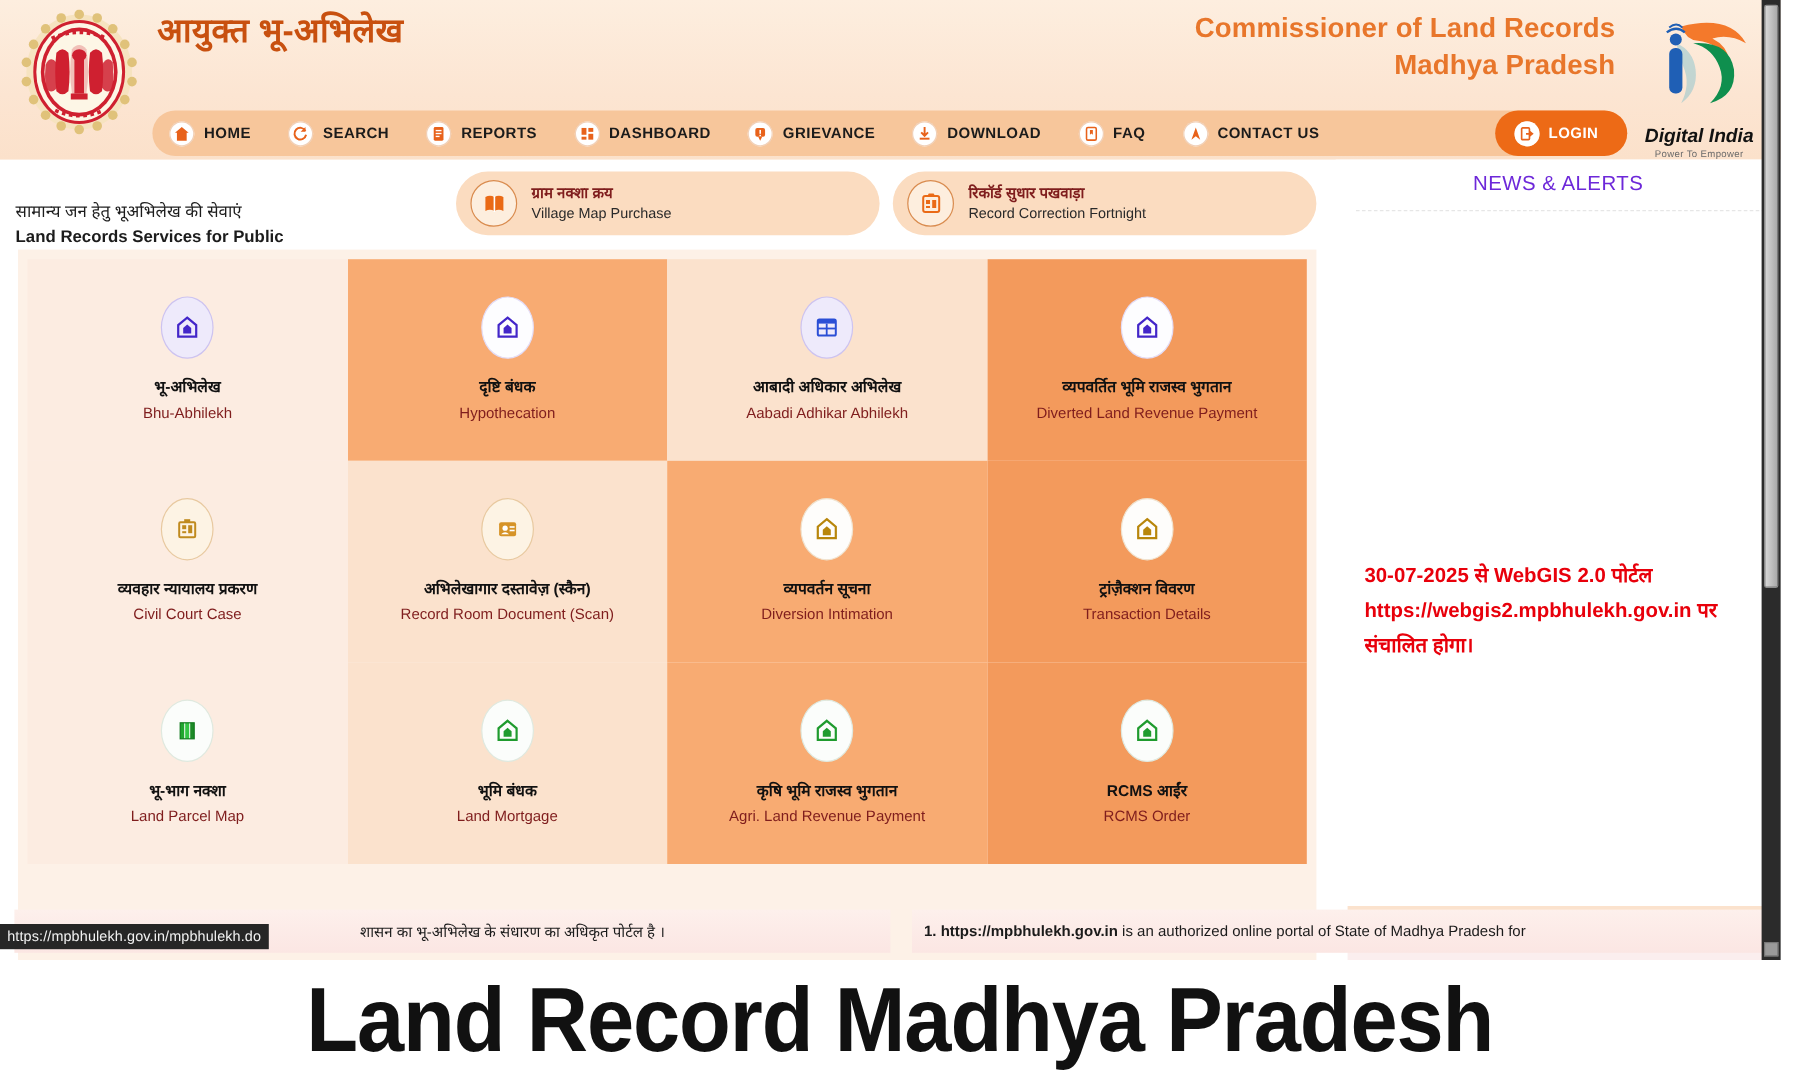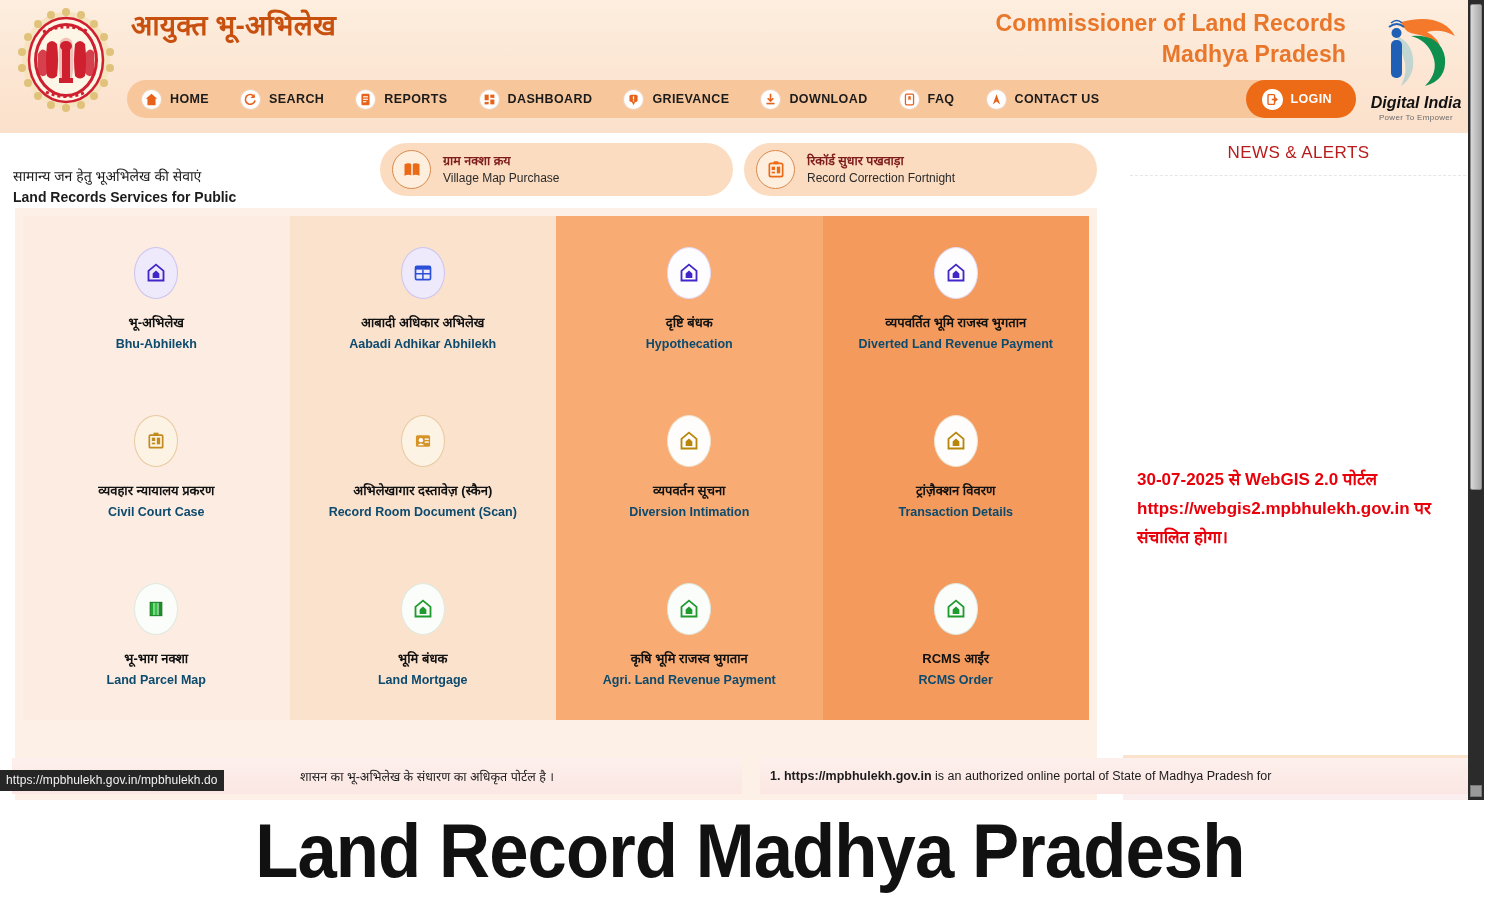--- a/index.html
+++ b/index.html
@@ -36,26 +36,26 @@
     position:absolute; right:138px; top:8px; text-align:right;
     font-size:23px; font-weight:700; color:#e8762b; line-height:1.33;
     letter-spacing:.1px;
   }
 
   .digital-india {
     position:absolute; right:6px; top:14px; width:124px; height:108px;
     text-align:center;
   }
   .di-logo { display:block; margin:0 auto; }
-  .di-t1 { font-size:16px; font-weight:700; font-style:italic; color:#111; line-height:1; margin-top:7px; font-family:"Liberation Sans",sans-serif;}
+  .di-t1 { font-size:16px; font-weight:700; font-style:italic; color:#111; line-height:1; margin-top:18px; font-family:"Liberation Sans",sans-serif;}
   .di-t2 { font-size:8px; color:#6a6a6a; letter-spacing:.3px; margin-top:2px; }
 
   
   .nav {
-    position:absolute; left:127px; top:80px; width:1229px; height:38px;
+    position:absolute; left:127px; top:92px; width:1229px; height:38px;
     background:#f7c69b; border-radius:19px;
     display:flex; align-items:center;
   }
   .nav-item {
     display:flex; align-items:center; gap:8px;
     height:38px; padding:0 17px 0 14px;
     color:#1b1b1b; font-size:12.5px; font-weight:700; letter-spacing:.4px;
     white-space:nowrap; cursor:pointer;
   }
   .nav-item .nicon {
@@ -109,39 +109,39 @@
   .tile {
     display:flex; flex-direction:column; align-items:center; justify-content:center;
     cursor:pointer; position:relative;
   }
   .tile .ticon {
     width:44px; height:52px; border-radius:50%;
     display:flex; align-items:center; justify-content:center;
     margin-bottom:16px;
   }
   .tile .t-hi { font-size:13px; font-weight:700; color:#111; line-height:1.3; text-align:center; }
-  .tile .t-en { font-size:12.5px; font-weight:700; color:#0c4a6e; line-height:1.5; text-align:right; margin-top:3px;}
+  .tile .t-en { font-size:12.5px; font-weight:400; color:#7f1d1d; line-height:1.5; text-align:right; margin-top:3px;}
 
   
   .bg-a { background:#fcece1; }
   .bg-b { background:#fbe2cd; }
   .bg-c { background:#f8ab72; }
   .bg-d { background:#f39a5c; }
 
   
   .ic-violet { background:#eeeaFB; border:1px solid #cdc3f0; }
   .ic-white  { background:#fdfdff; border:1px solid #e3dcf6; }
   .ic-cream  { background:#fdf3e4; border:1px solid #e8c9a0; }
   .ic-whiteg { background:#fbfdfb; border:1px solid #dfe9df; }
   .ic-whiteo { background:#fefdfb; border:1px solid #f0e3cf; }
 
   
   .news-title {
     position:absolute; left:0; top:10px; width:371px; text-align:center;
-    font-size:17px; color:#b91c1c; letter-spacing:.4px; font-weight:400;
+    font-size:17px; color:#6d28d9; letter-spacing:.4px; font-weight:400;
   }
   .news-box {
     position:absolute; left:4px; top:42px; width:351px; height:580px;
     background:#fff; border-top:1px dashed #e6e6e6;
     overflow:hidden;
     margin-left:13px;
   }
   .news-item {
     position:absolute; left:7px; top:290px; width:340px;
     color:#e8000b; font-size:17px; font-weight:700; line-height:1.7;
@@ -423,41 +423,41 @@
               <div class="tile bg-a">
                 <span class="ticon ic-violet">
                   <svg width="20" height="20" viewBox="0 0 24 24">
                     <path d="M12 2 L21 9.5 V21 H3 V9.5z" fill="none" stroke="#4326c9" stroke-width="2.2"></path>
                     <path d="M12 9 L16 12.5 V18 H8 V12.5z" fill="#4326c9"></path>
                   </svg>
                 </span>
                 <span class="t-hi">भू-अभिलेख</span>
                 <span class="t-en">Bhu-Abhilekh</span>
               </div>
+              <div class="tile bg-c">
+                <span class="ticon ic-white">
+                  <svg width="20" height="20" viewBox="0 0 24 24">
+                    <path d="M12 2 L21 9.5 V21 H3 V9.5z" fill="none" stroke="#4326c9" stroke-width="2.2"></path>
+                    <path d="M12 9 L16 12.5 V18 H8 V12.5z" fill="#4326c9"></path>
+                  </svg>
+                </span>
+                <span class="t-hi">दृष्टि बंधक</span>
+                <span class="t-en">Hypothecation</span>
+              </div>
               <div class="tile bg-b">
                 <span class="ticon ic-violet">
                   <svg width="20" height="20" viewBox="0 0 24 24">
                     <rect x="3" y="4" width="18" height="16" rx="1.6" fill="none" stroke="#2b4fd6" stroke-width="2"></rect>
                     <rect x="3" y="4" width="18" height="4" fill="#2b4fd6"></rect>
                     <rect x="3" y="12" width="18" height="1.8" fill="#2b4fd6"></rect>
                     <rect x="11" y="8" width="1.8" height="12" fill="#2b4fd6"></rect>
                   </svg>
                 </span>
                 <span class="t-hi">आबादी अधिकार अभिलेख</span>
                 <span class="t-en">Aabadi Adhikar Abhilekh</span>
-              </div>
-              <div class="tile bg-c">
-                <span class="ticon ic-white">
-                  <svg width="20" height="20" viewBox="0 0 24 24">
-                    <path d="M12 2 L21 9.5 V21 H3 V9.5z" fill="none" stroke="#4326c9" stroke-width="2.2"></path>
-                    <path d="M12 9 L16 12.5 V18 H8 V12.5z" fill="#4326c9"></path>
-                  </svg>
-                </span>
-                <span class="t-hi">दृष्टि बंधक</span>
-                <span class="t-en">Hypothecation</span>
               </div>
               <div class="tile bg-d">
                 <span class="ticon ic-white">
                   <svg width="20" height="20" viewBox="0 0 24 24">
                     <path d="M12 2 L21 9.5 V21 H3 V9.5z" fill="none" stroke="#4326c9" stroke-width="2.2"></path>
                     <path d="M12 9 L16 12.5 V18 H8 V12.5z" fill="#4326c9"></path>
                   </svg>
                 </span>
                 <span class="t-hi">व्यपवर्तित भूमि राजस्व भुगतान</span>
                 <span class="t-en">Diverted Land Revenue Payment</span>

